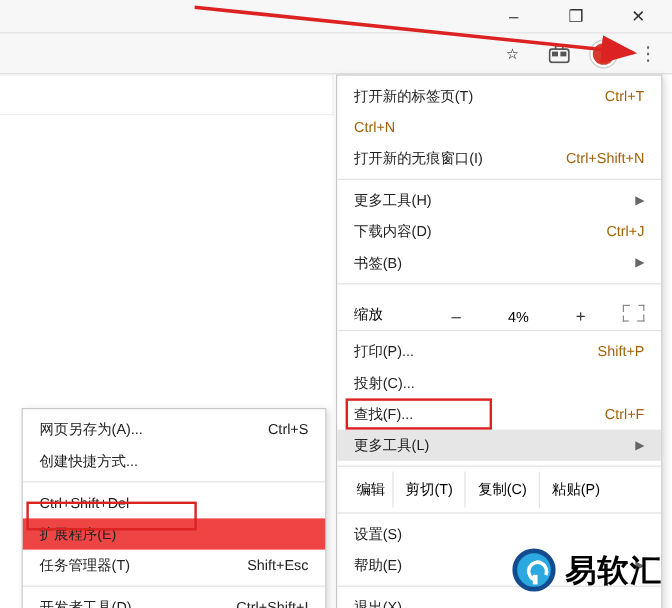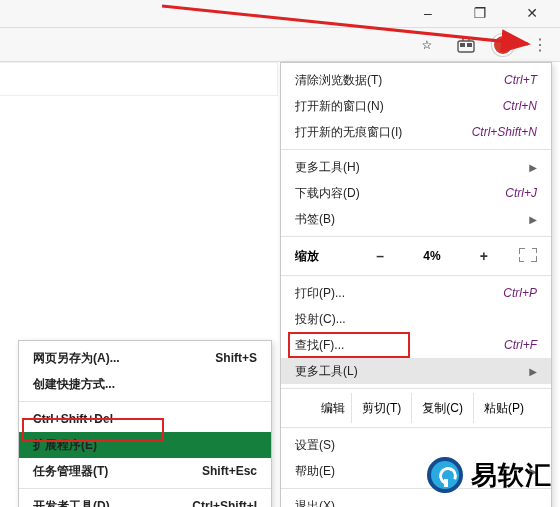--- a/index.html
+++ b/index.html
@@ -54,48 +54,48 @@
     background:#fff; border:1px solid #c8c8c8;
     box-shadow: 2px 2px 6px rgba(0,0,0,.15);
     padding: 4px 0;
   }
   .mm-row {
     display:flex; align-items:center; justify-content:space-between;
     height:26px; padding:0 14px; color:#222;
   }
   .mm-row.hl { background:#e6e6e6;text-align:right; }
   .mm-row .lbl { white-space:nowrap; }
-  .mm-row .kbd { color:#701a75; font-size:12px;font-style:italic; }
+  .mm-row .kbd { color:#a16207; font-size:12px; }
   .mm-row .arrow { color:#666; font-size:10px; }
   .mm-sep { height:1px; background:#e2e2e2; margin:4px 0; }
   .zoom-row {
-    display:flex; align-items:center; height:30px; padding:0 14px; gap:26px;font-weight:bold;
+    display:flex; align-items:flex-end; height:30px; padding:0 14px; gap:26px;
   }
   .zoom-row .zlbl { flex:0 0 auto; }
   .zoom-row .zbtn { width:22px; text-align:center; color:#333; font-size:14px;}
   .zoom-row .zval { width:40px; text-align:center;}
   .zoom-row .full { margin-left:auto; color:#888; letter-spacing:-2px;}
   .edit-row {
     display:flex; align-items:center; height:30px; padding:0 10px;
   }
-  .edit-row .elbl { padding:0 6px;margin-left:24px; }
+  .edit-row .elbl { padding:0 6px; }
   .edit-row .ebtn { padding:0 10px; border-left:1px solid #e2e2e2; height:100%; display:flex;align-items:center;}
   .edit-row .ebtn:first-of-type { border-left:1px solid #e2e2e2; margin-left:6px;}
   
   .menu-sub {
     position:absolute; top:340px; left:18px; width:254px;
     background:#fff; border:1px solid #c8c8c8;
     box-shadow: 2px 2px 6px rgba(0,0,0,.15);
     padding:4px 0;
   }
   .ms-row {
     display:flex; align-items:center; justify-content:space-between;
-    height:26px; padding:0 14px; color:#222;font-weight:bold;
-  }
-  .ms-row.hl { background:#15803d; }
+    height:26px; padding:0 14px; color:#222;
+  }
+  .ms-row.hl { background:#ef4444; }
   .ms-sep { height:1px; background:#e2e2e2; margin:4px 0; }
   .red-box-sub {
     position:absolute; left:22px; top:418px; width:142px; height:24px;
     border:2px solid #d22; pointer-events:none;
   }
   .red-box-tools {
     position:absolute; left:288px; top:332px; width:122px; height:26px;
     border:2px solid #d22; pointer-events:none;
   }
   
@@ -165,25 +165,24 @@
         <path d="M0,0 L10,4 L0,8 Z" fill="#d22"></path>
       </marker>
     </defs>
   <line x1="0" y1="4" x2="366" y2="42" stroke="#d22" stroke-width="3" marker-end="url(#ah)"></line>
 </svg>
 
 <div class="faint-tab"></div>
 
 <div class="menu-main">
   <div class="mm-row">
-    <span class="lbl">清除浏览数据(T)</span>
+    <span class="lbl">打开新的标签页(T)</span>
     <span class="kbd">Ctrl+T</span>
   </div>
   <div class="mm-row">
-    <span class="lbl">打开新的窗口(N)</span>
     <span class="kbd">Ctrl+N</span>
   </div>
   <div class="mm-row">
     <span class="lbl">打开新的无痕窗口(I)</span>
     <span class="kbd">Ctrl+Shift+N</span>
   </div>
   <div class="mm-sep"></div>
   <div class="mm-row">
     <span class="lbl">更多工具(H)</span>
     <span class="arrow">▶</span>
@@ -201,21 +200,21 @@
     <span class="zlbl">缩放</span>
     <span style="flex:1"></span>
     <span class="zbtn">–</span>
     <span class="zval">4%</span>
     <span class="zbtn">+</span>
     <span class="full"><span class="fs-corners"><i></i><i></i></span></span>
   </div>
   <div class="mm-sep"></div>
   <div class="mm-row">
     <span class="lbl">打印(P)...</span>
-    <span class="kbd">Ctrl+P</span>
+    <span class="kbd">Shift+P</span>
   </div>
   <div class="mm-row">
     <span class="lbl">投射(C)...</span>
   </div>
   <div class="mm-row">
     <span class="lbl">查找(F)...</span>
     <span class="kbd">Ctrl+F</span>
   </div>
   <div class="mm-row hl">
     <span class="lbl">更多工具(L)</span>
@@ -238,21 +237,21 @@
   </div>
   <div class="mm-sep"></div>
   <div class="mm-row">
     <span class="lbl">退出(X)</span>
   </div>
 </div>
 
 <div class="menu-sub">
   <div class="ms-row">
     <span>网页另存为(A)...</span>
-    <span>Shift+S</span>
+    <span>Ctrl+S</span>
   </div>
   <div class="ms-row">
     <span>创建快捷方式...</span>
   </div>
   <div class="ms-sep"></div>
   <div class="ms-row">
     <span>Ctrl+Shift+Del</span>
   </div>
   <div class="ms-row hl">
     <span>扩展程序(E)</span>

